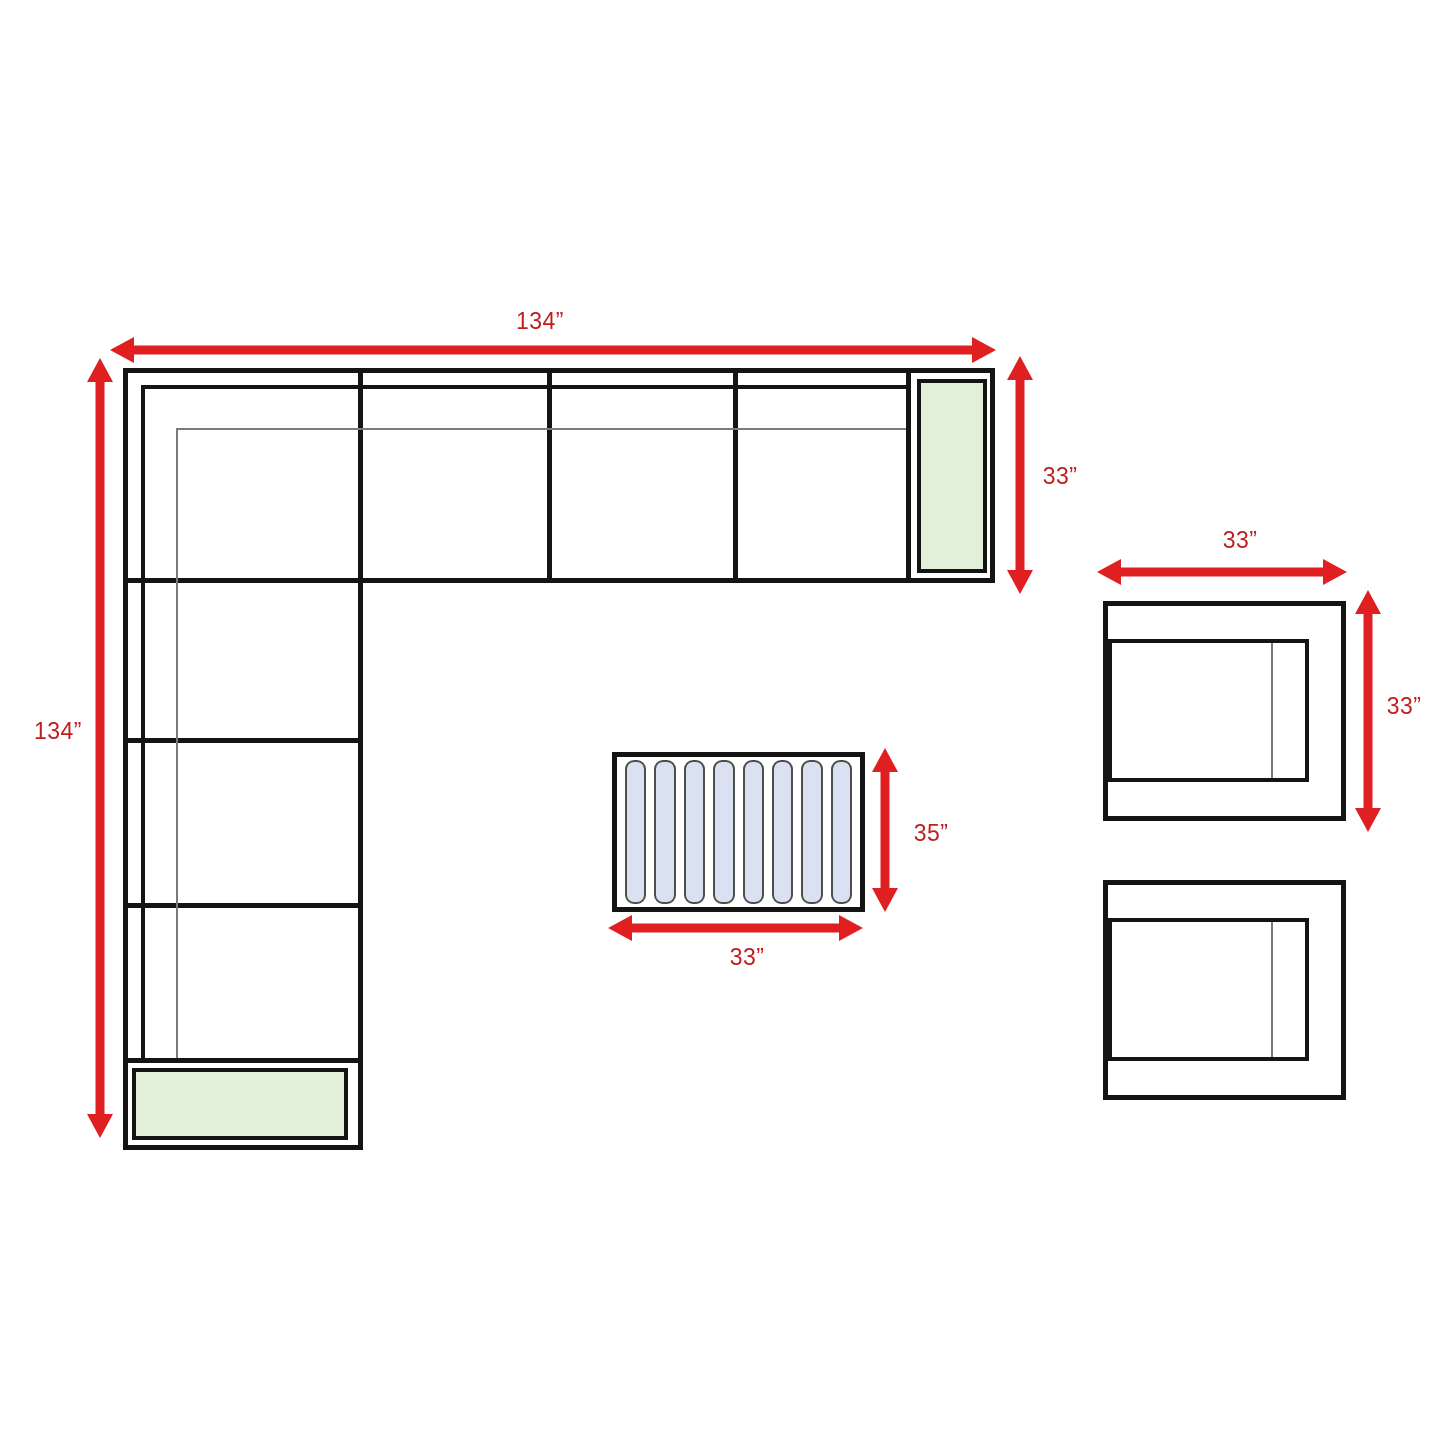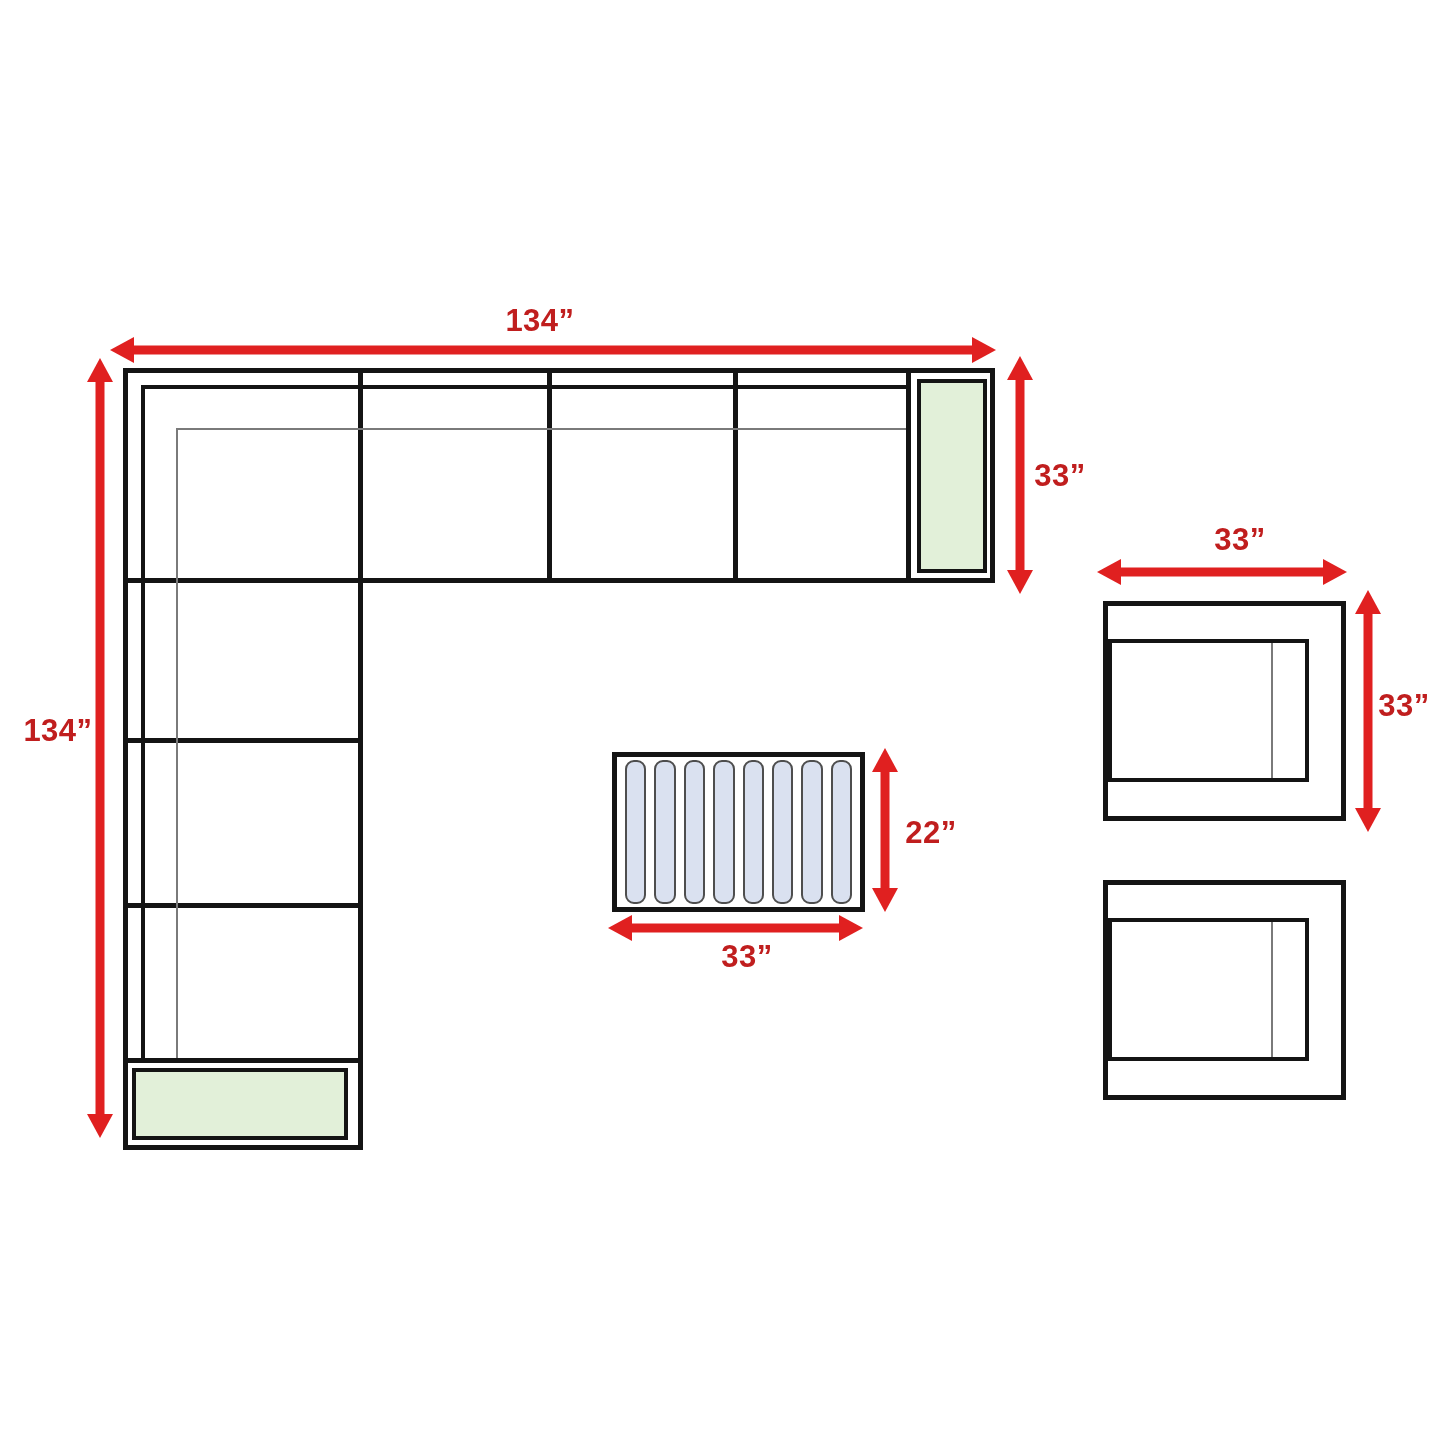--- a/index.html
+++ b/index.html
@@ -90,22 +90,22 @@
   }
   .arrow-v .head-b {
     bottom:0; left:50%; transform:translateX(-50%);
     border-left:13px solid transparent; border-right:13px solid transparent;
     border-top:24px solid var(--arrow-red,#e02020);
   }
   
   .dim-label {
     position:absolute;
     transform:translate(-50%,-50%);
-    font-weight:700;
-    font-size:31px;
+    font-weight:400;
+    font-size:23px;
     color:var(--label-red,#c01e1e);
     white-space:nowrap;
     letter-spacing:0.5px;
   }
 </style>
 </head>
 <body>
 
 <div class="canvas">
 
@@ -193,16 +193,16 @@
     <div class="head head-l"></div>
     <div class="shaft"></div>
     <div class="head head-r"></div>
   </div>
 
   <div class="dim-label" style="left:540px; top:321px;">134”</div>
   <div class="dim-label" style="left:58px; top:731px;">134”</div>
   <div class="dim-label" style="left:1060px; top:476px;">33”</div>
   <div class="dim-label" style="left:1240px; top:540px;">33”</div>
   <div class="dim-label" style="left:1404px; top:706px;">33”</div>
-  <div class="dim-label" style="left:931px; top:833px;">22”</div>
+  <div class="dim-label" style="left:931px; top:833px;">35”</div>
   <div class="dim-label" style="left:747px; top:957px;">33”</div>
 
 </div>
 
 </body></html>

